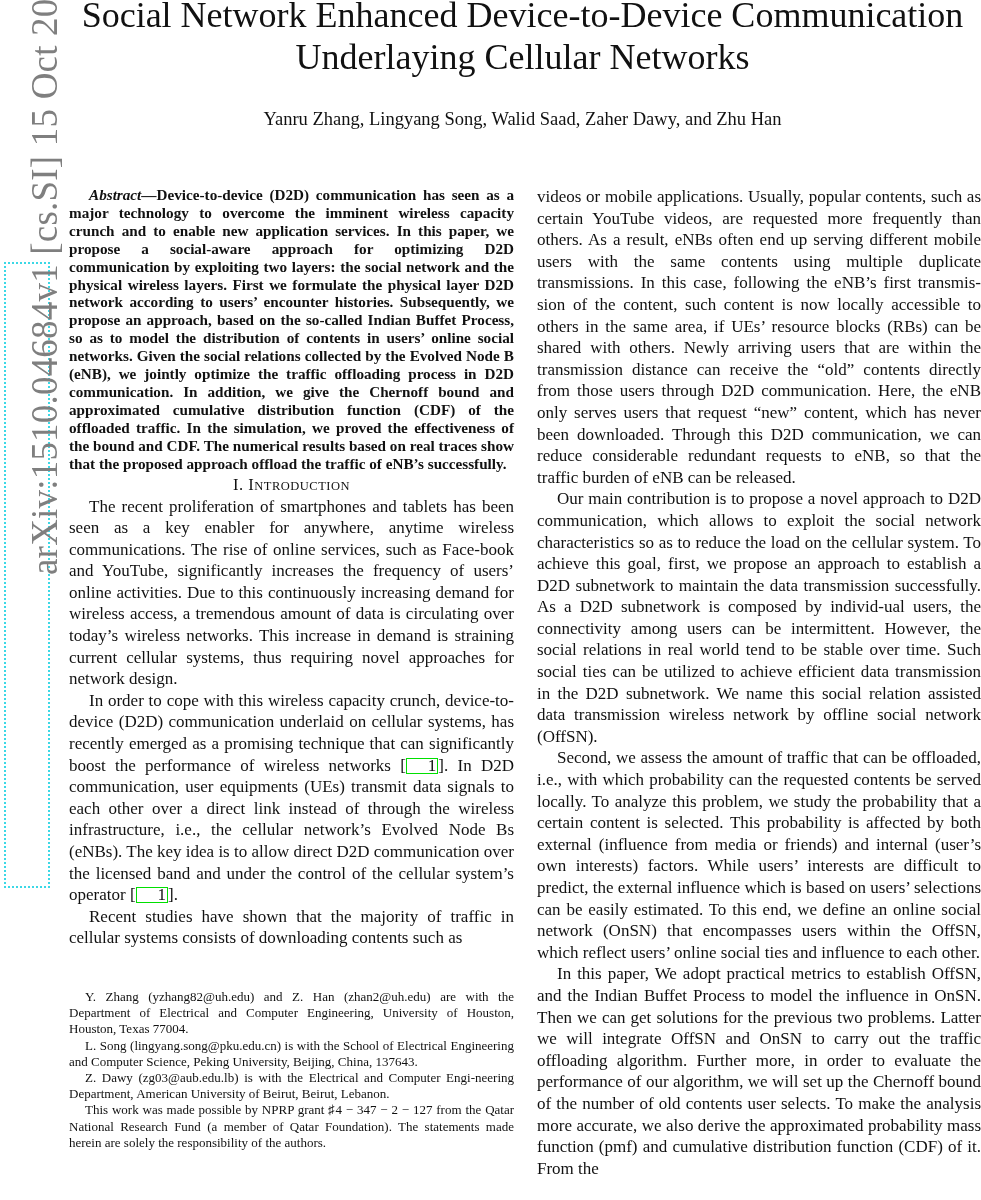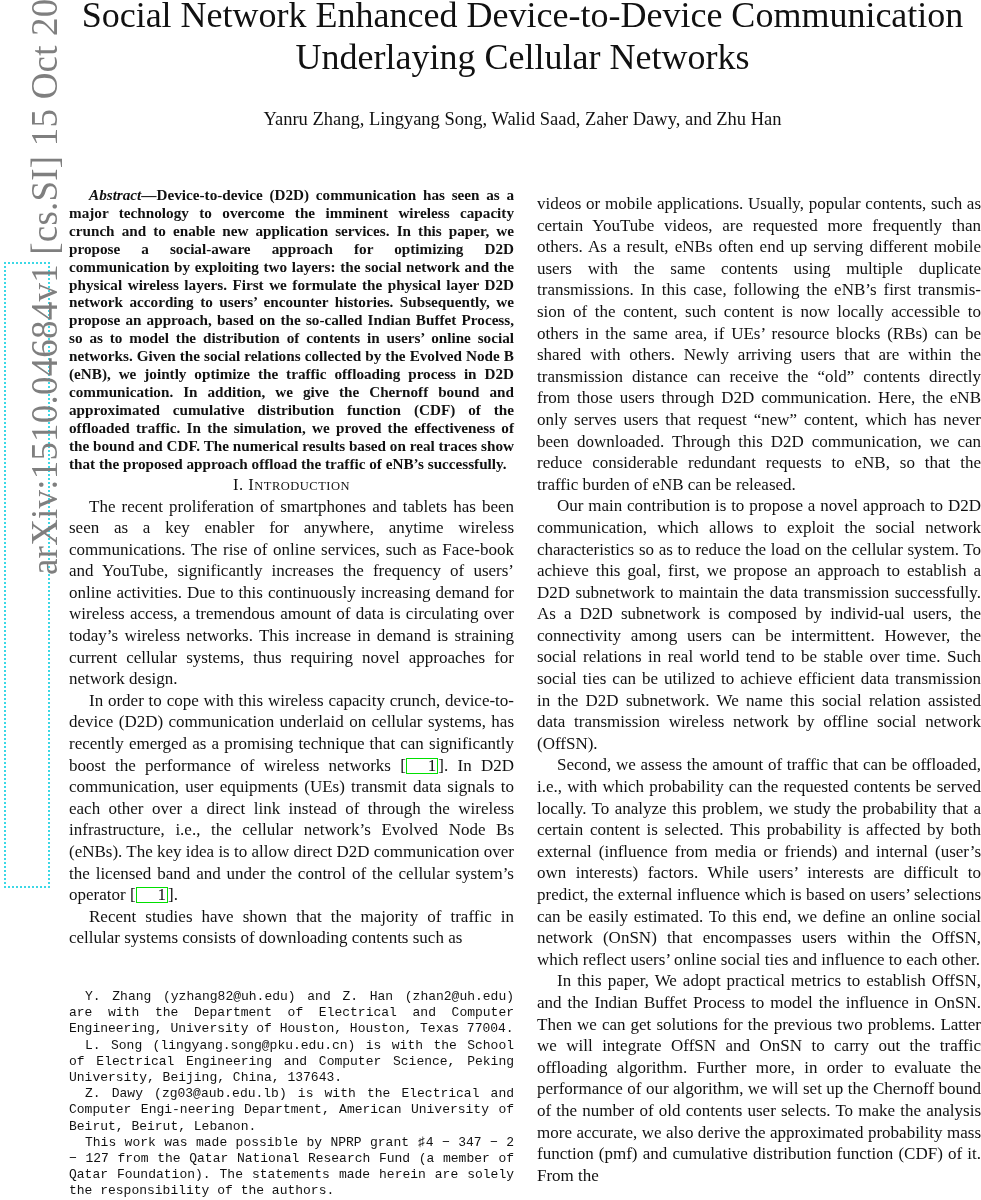--- a/index.html
+++ b/index.html
@@ -21,34 +21,34 @@
   }
   .stamp-text {
     position: absolute; left: 25px; top: 575px; transform-origin: 0 0;
     transform: rotate(-90deg); white-space: nowrap;
     font-size: 37px; line-height: 40px; color: #7f7f7f; letter-spacing: 0.2px;
   }
   .col {
     position: absolute; text-align: justify; font-size: 17px; line-height: 21.6px;
   }
   .col-left { left: 69px; top: 186px; width: 445px; }
-  .col-right { left: 537px; top: 186px; width: 444px; margin-top: 7px; }
+  .col-right { left: 537px; top: 186px; width: 444px; }
   .abstract { font-weight: bold; font-size: 15.2px; line-height: 17.9px; text-indent: 20px; margin: 0; }
   .abstract .label { font-style: italic; }
   .section-head {
     text-align: center; font-size: 16.5px; line-height: 20px; margin: 2px 0 0 0; letter-spacing: 0.5px;
   }
   .section-head .sc { font-size: 12.5px; }
   p.para { margin: 0; text-indent: 20px; }
   .cite { display: inline-block; border: 1px solid #00e000; line-height: 14px; padding: 0 1px; }
   .footnotes {
     position: absolute; left: 69px; top: 989px; width: 445px;
     font-size: 13px; line-height: 16.2px; text-align: justify;
   }
-  .footnotes p { margin: 0; text-indent: 16px; font-family: Liberation Mono, monospace; }
+  .footnotes p { margin: 0; text-indent: 16px; }
 </style>
 </head>
 <body>
 
 <div class="title">
   <div>Social Network Enhanced Device-to-Device Communication</div>
   <div>Underlaying Cellular Networks</div>
 </div>
 
 <div class="authors">Yanru Zhang,  Lingyang Song, Walid Saad, Zaher Dawy, and Zhu Han</div>

